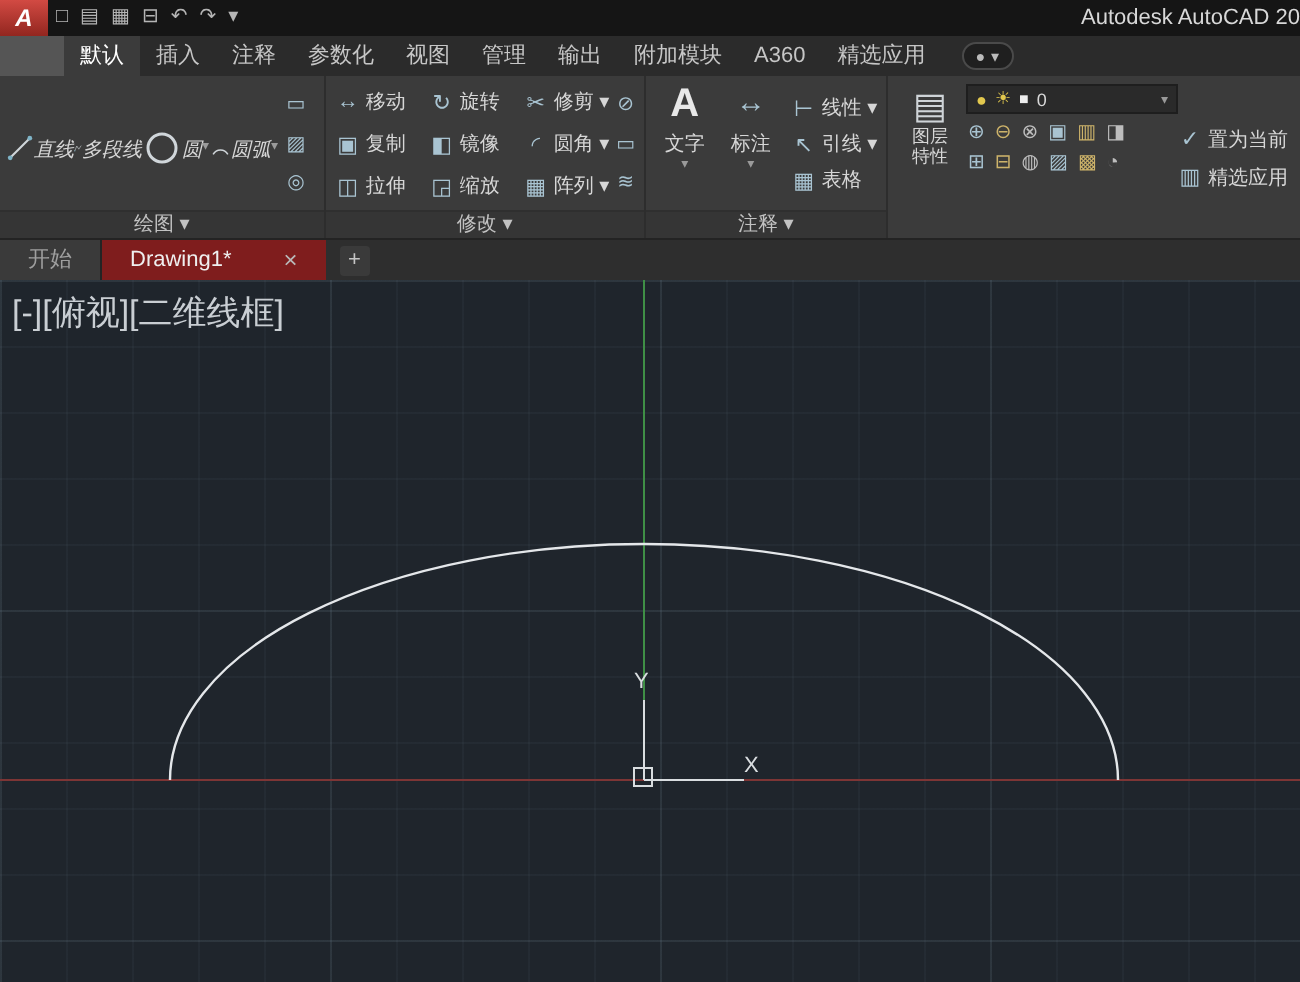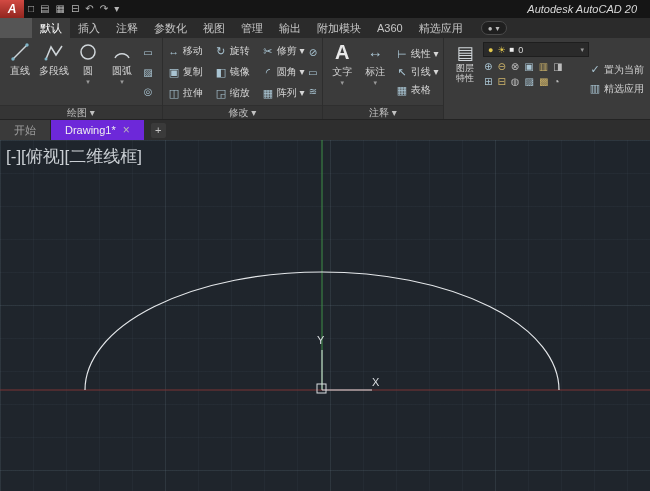--- a/index.html
+++ b/index.html
@@ -6,32 +6,32 @@
   html,body { background:#555; }
   .app {
     position:relative; width:650px; height:491px; overflow:hidden;
     font-family:"Liberation Sans","DejaVu Sans",sans-serif; user-select:none;
   }
   
   .titlebar { position:absolute; top:0; left:0; right:0; height:18px; background:#151515; display:flex; align-items:center; gap:1px; }
   .logo { width:24px; height:18px; background:linear-gradient(#d24a43,#92261f); color:#fff; font-weight:bold; font-size:12px; font-style:italic; text-align:center; line-height:18px; }
   .qat { display:flex; align-items:center; }
   .qat span { font-size:10px; color:#b5b5b5; padding:0 3px; line-height:18px; }
-  .wintitle { margin-left:auto; font-size:11px; color:#d8d8d8; white-space:nowrap; padding-right:13px;font-style:italic; }
+  .wintitle { margin-left:auto; font-size:11px; color:#d8d8d8; white-space:nowrap; padding-right:0; }
   
   .tabbar { position:absolute; top:18px; left:0; right:0; height:20px; background:#2b2b2b; display:flex; font-size:11px; color:#c6c6c6; align-items:stretch;margin-left:32px; }
   .rtab { padding:0 8px; line-height:20px; white-space:nowrap; }
   .rtab.active { background:#3b3b3b; color:#ffffff; }
   .pill { margin:3px 0 0 10px; height:14px; background:#1f1f1f; border:1px solid #4a4a4a; border-radius:7px; padding:0 6px; font-size:8px; color:#bbbbbb; display:flex; align-items:center; gap:3px; }
   
   .ribbon { position:absolute; top:38px; left:0; right:0; height:82px; background:#3b3b3b; display:flex; border-bottom:1px solid #232323; }
   .panel { border-right:1px solid #2d2d2d; display:flex; flex-direction:column; }
   .pbody { flex:1; display:flex; padding:1px 3px 0 3px; }
   .plabel { height:14px; background:#353535; border-top:1px solid #2f2f2f; text-align:center; font-size:10px; color:#c2c2c2; line-height:13px; }
-  .tool { width:34px; display:flex; flex-direction:column; align-items:center; padding-top:3px; }
+  .tool { width:34px; display:flex; flex-direction:row; align-items:center; padding-top:3px;font-style:italic; }
   .tool svg { display:block; }
   .tlbl { font-size:10px; color:#d6d6d6; margin-top:2px; white-space:nowrap; }
   .tdd { font-size:7px; color:#9a9a9a; line-height:7px; }
   .sidecol { display:flex; flex-direction:column; justify-content:space-evenly; align-items:center; width:18px; color:#a9c4d2; font-size:10px; }
   .mgrid { display:grid; grid-template-columns:repeat(3,47px); grid-auto-rows:21px; align-content:center; }
   .mcell { display:flex; align-items:center; gap:3px; font-size:10px; color:#d6d6d6; padding-left:2px; white-space:nowrap; }
   .mi { color:#a9c4d2; font-size:11px; width:12px; text-align:center; flex:none; }
   .anncol { display:flex; flex-direction:column; align-items:center; width:33px; padding-top:2px; }
   .bigA { font-size:20px; font-weight:bold; color:#e8e8e8; line-height:22px; }
   .dimicon { font-size:15px; color:#a9c4d2; line-height:22px; }
@@ -50,21 +50,21 @@
   .licons { display:flex; gap:5px; font-size:10px; padding-left:1px; }
   .licons span:nth-child(3n+1){ color:#a9c4d2; }
   .licons span:nth-child(3n+2){ color:#cdb36a; }
   .licons span:nth-child(3n){ color:#bdbdbd; }
   .lbtns { margin-left:auto; display:flex; flex-direction:column; justify-content:center; gap:5px; padding-right:3px; }
   .lbtn { display:flex; align-items:center; gap:3px; font-size:10px; color:#d6d6d6; white-space:nowrap; }
   
   .filetabs { position:absolute; top:120px; left:0; right:0; height:20px; background:#2e2e2e; display:flex; align-items:flex-end; }
   .ftab { height:20px; line-height:20px; padding:0 14px; font-size:11px; white-space:nowrap; }
   .ftab.start { background:#3a3a3a; color:#9f9f9f; border-right:1px solid #242424; }
-  .ftab.active { background:#6d28d9; color:#efefef; display:flex; align-items:center; gap:7px; }
+  .ftab.active { background:#7f1d1d; color:#efefef; display:flex; align-items:center; gap:26px; }
   .fclose { color:#b9b9b9; font-size:12px; line-height:20px; }
   .fadd { width:15px; height:15px; background:#3a3a3a; color:#c5c5c5; text-align:center; line-height:14px; font-size:11px; border-radius:2px; margin:0 0 2px 7px; }
   
   .canvas {
     position:absolute; top:140px; left:0; right:0; bottom:0;
     background-color:#1f252c;
     background-image:
       linear-gradient(rgba(140,160,180,0.05) 1px, transparent 1px),
       linear-gradient(90deg, rgba(140,160,180,0.05) 1px, transparent 1px),
       linear-gradient(rgba(140,160,180,0.09) 1px, transparent 1px),

